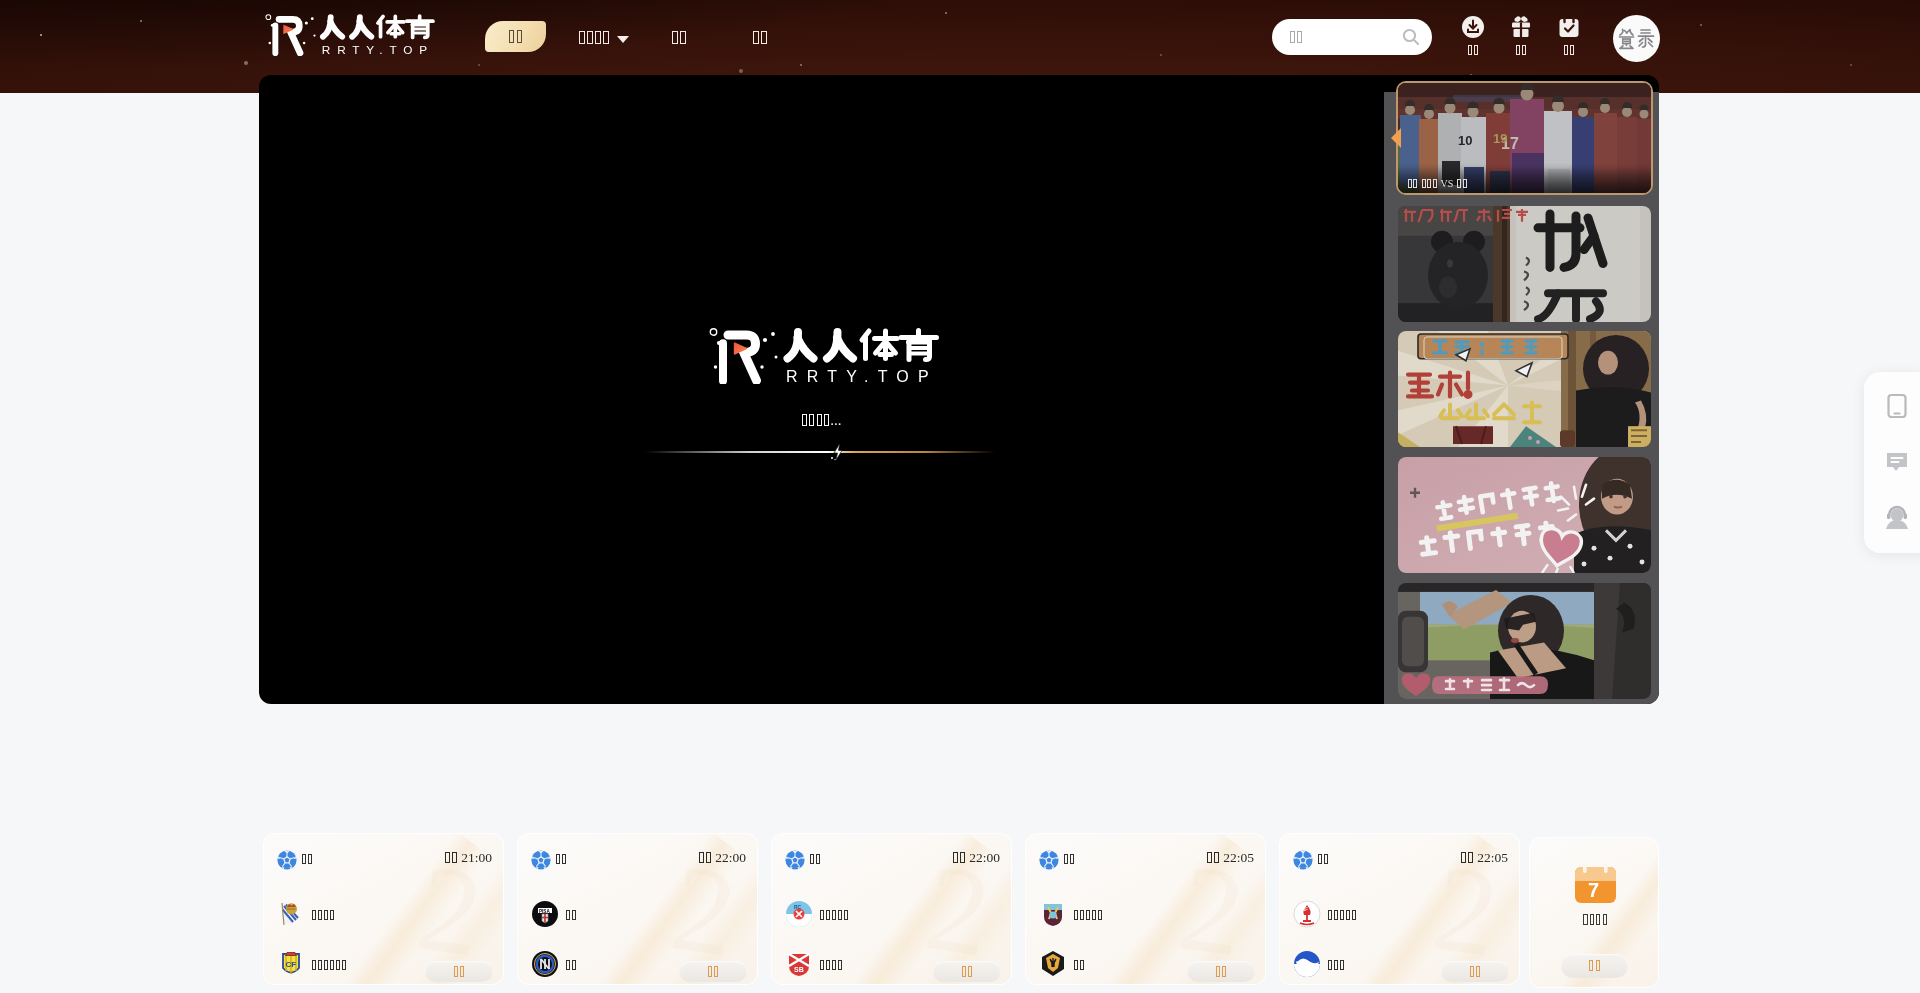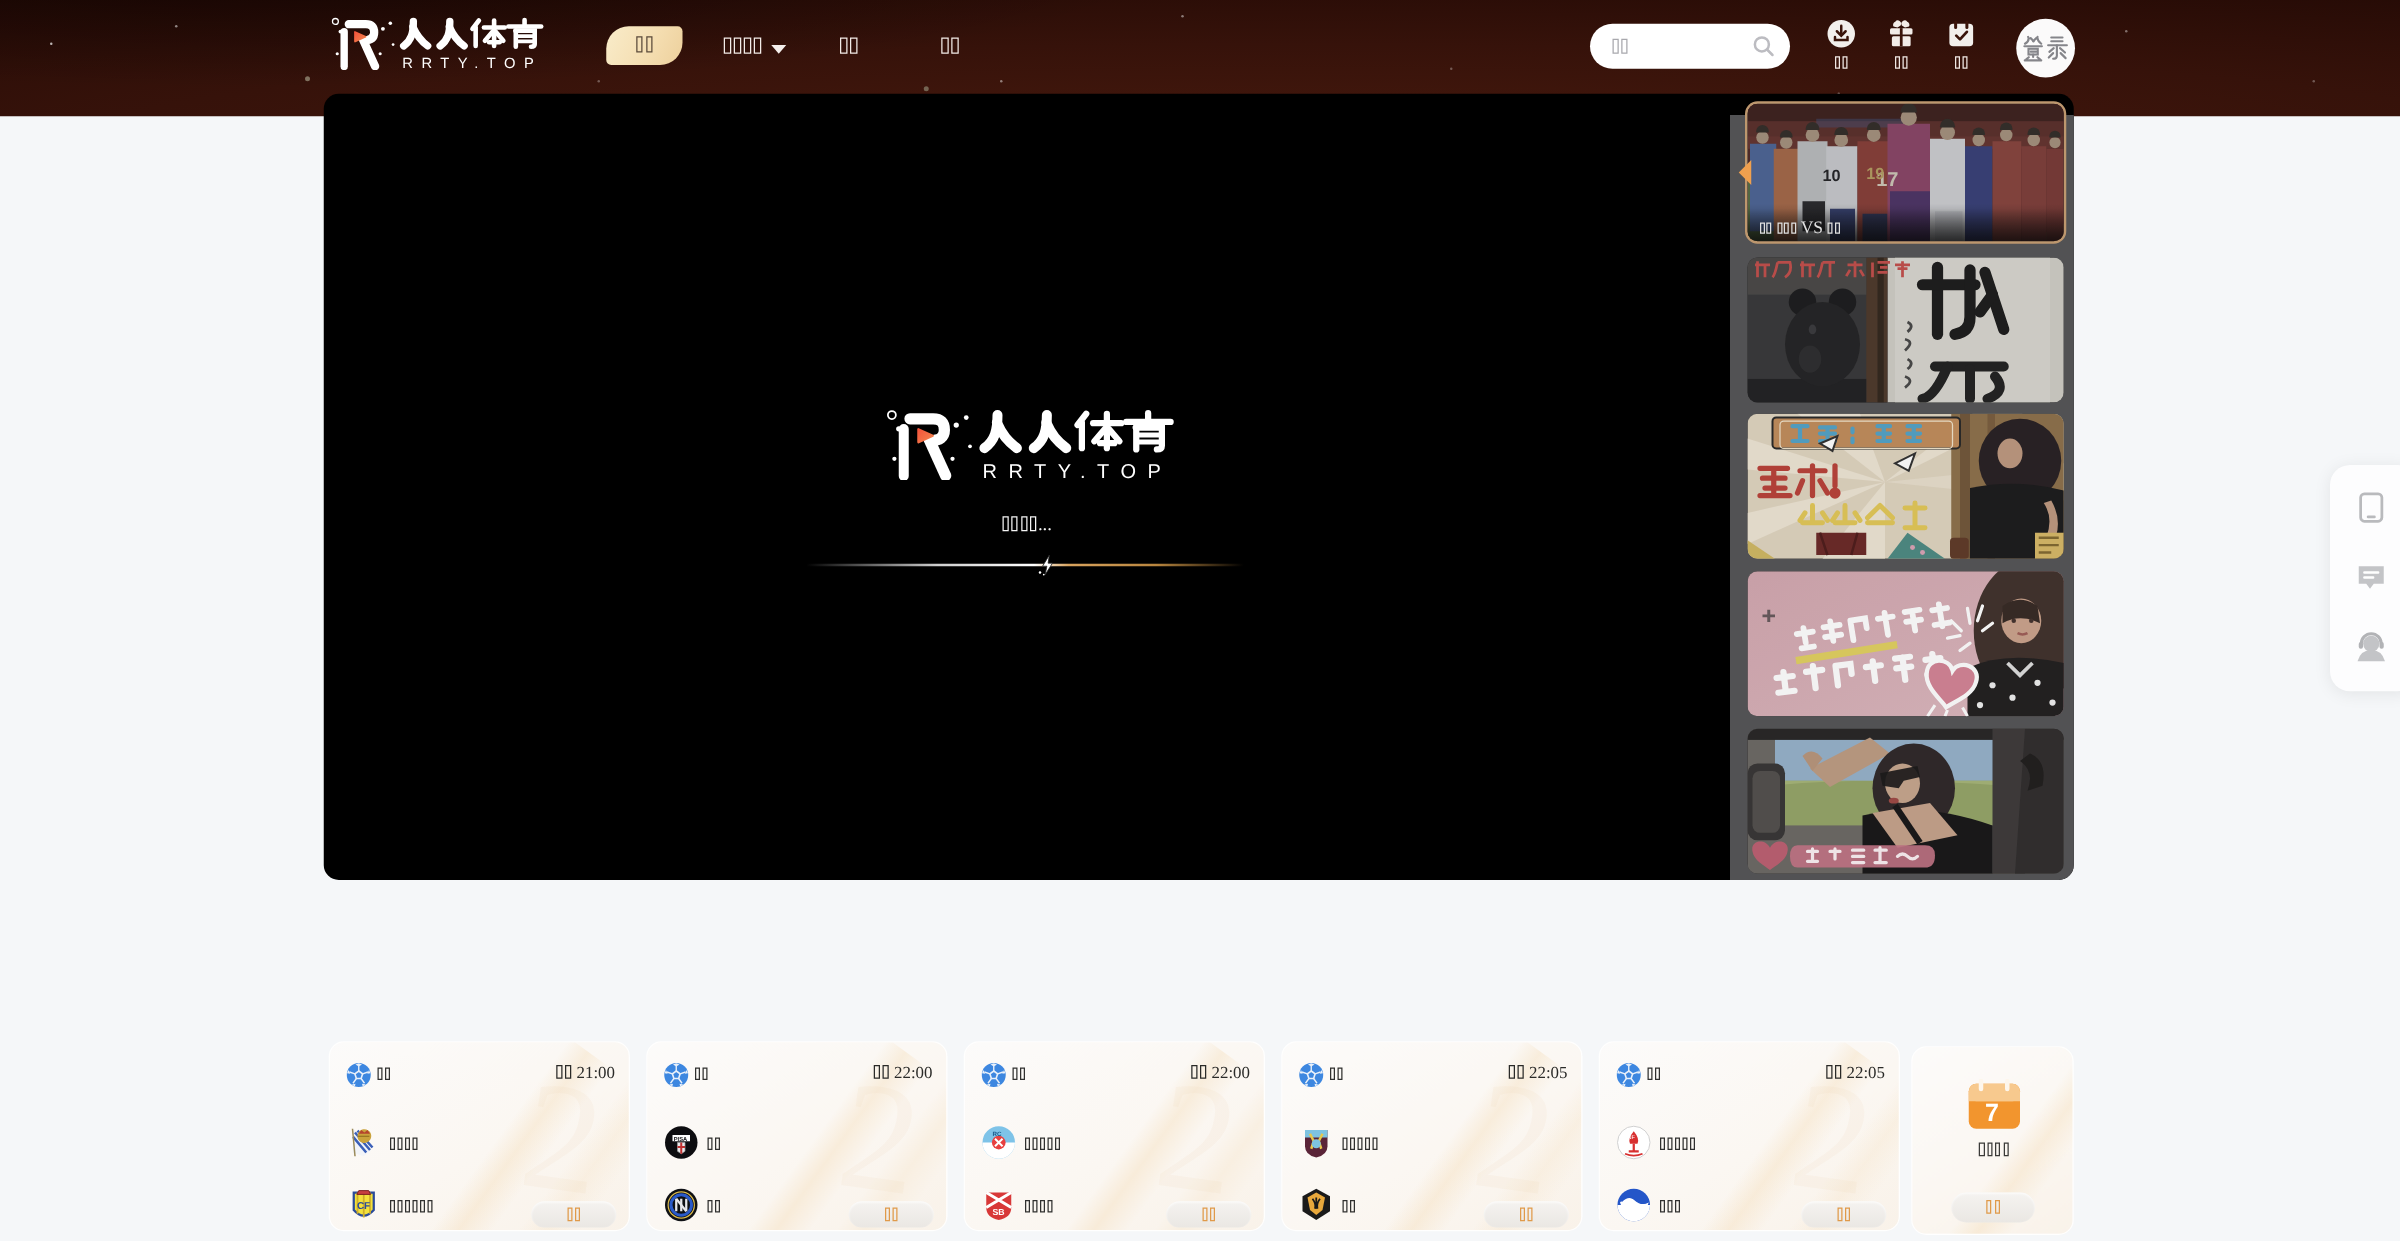--- a/index.html
+++ b/index.html
@@ -233,21 +233,21 @@
               <path d="M202 20 a5 5 0 0 1 10 0 l0 1 h-10z"></path>
        <path d="M224 24 a5 5 0 0 1 10 0 l0 1 h-10z"></path>
               <path d="M241.5 26 a4.5 4.5 0 0 1 9 0 l0 1 h-9z"></path>
       </g>
       <text x="103" y="66" fill="#f5e6c8" font-size="16" font-weight="700" font-family="Liberation Sans">17</text>
       <text x="60" y="62" fill="#1d1d22" font-size="13" font-weight="700" font-family="Liberation Sans">10</text>
       <text x="95" y="60" fill="#e0b23c" font-size="13" font-weight="700" font-family="Liberation Sans">19</text>
       <rect width="253" height="110" fill="#51514f" opacity=".13"></rect>
             <rect y="84" width="253" height="26" fill="url(#fadeb)"></rect>
     </svg>
-    <div class="cap"><span class="tf"></span><span class="tf"></span>&nbsp;<span class="tf"></span><span class="tf"></span><span class="tf"></span>&nbsp;<span class="ser" style="font-size:14px">VS</span>&nbsp;<span class="tf"></span><span class="tf"></span></div>
+    <div class="cap"><span class="tf"></span><span class="tf"></span>&nbsp;<span class="tf"></span><span class="tf"></span><span class="tf"></span>&nbsp;<span class="ser" style="font-size:10px">VS</span>&nbsp;<span class="tf"></span><span class="tf"></span></div>
     </div>
     <div id="arrow1"></div>
 
     <svg class="scard" style="top:114px" width="253" height="117" viewBox="0 0 253 117" preserveAspectRatio="none">
       <rect width="253" height="117" fill="#3a3a3c"></rect>
       <rect x="112" width="141" height="117" fill="#cfccc3"></rect>
       <rect x="118" y="0" width="124" height="117" fill="#d8d5cc"></rect>
       <rect x="95" y="0" width="17" height="117" fill="#543a28"></rect>
       <rect x="104" y="0" width="5" height="117" fill="#38281c"></rect>
       <rect x="0" y="98" width="95" height="19" fill="#242426"></rect>

